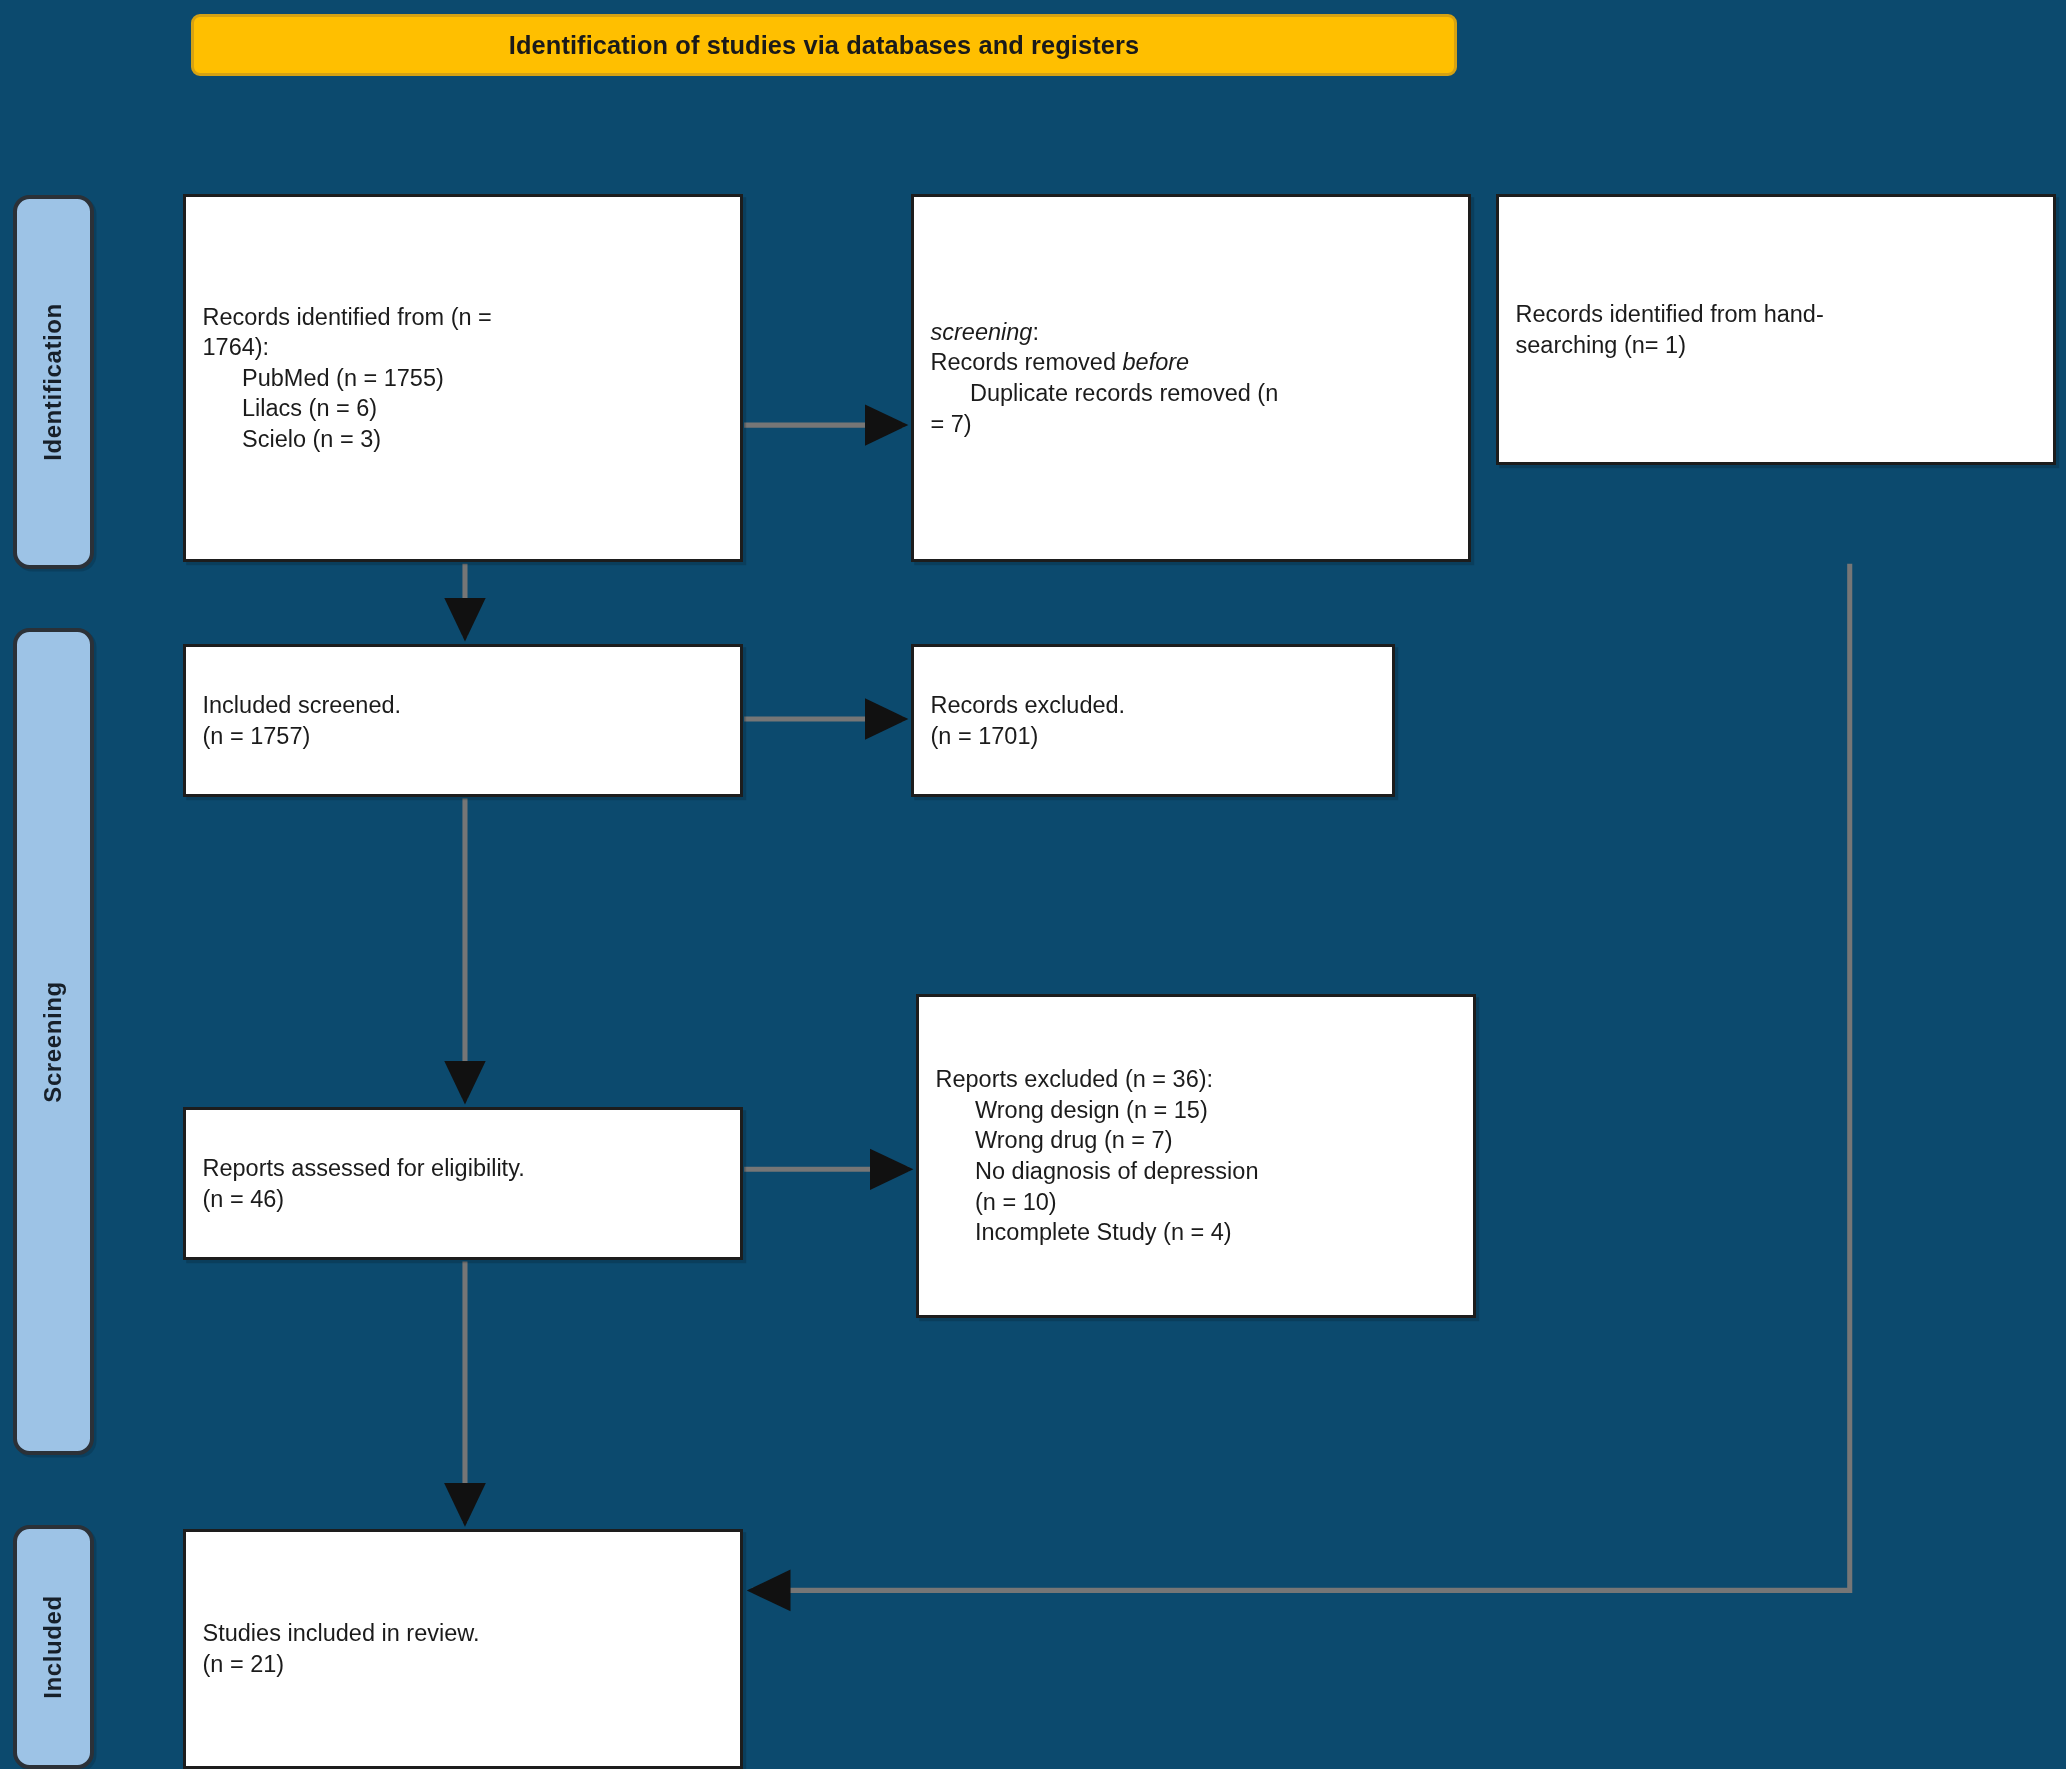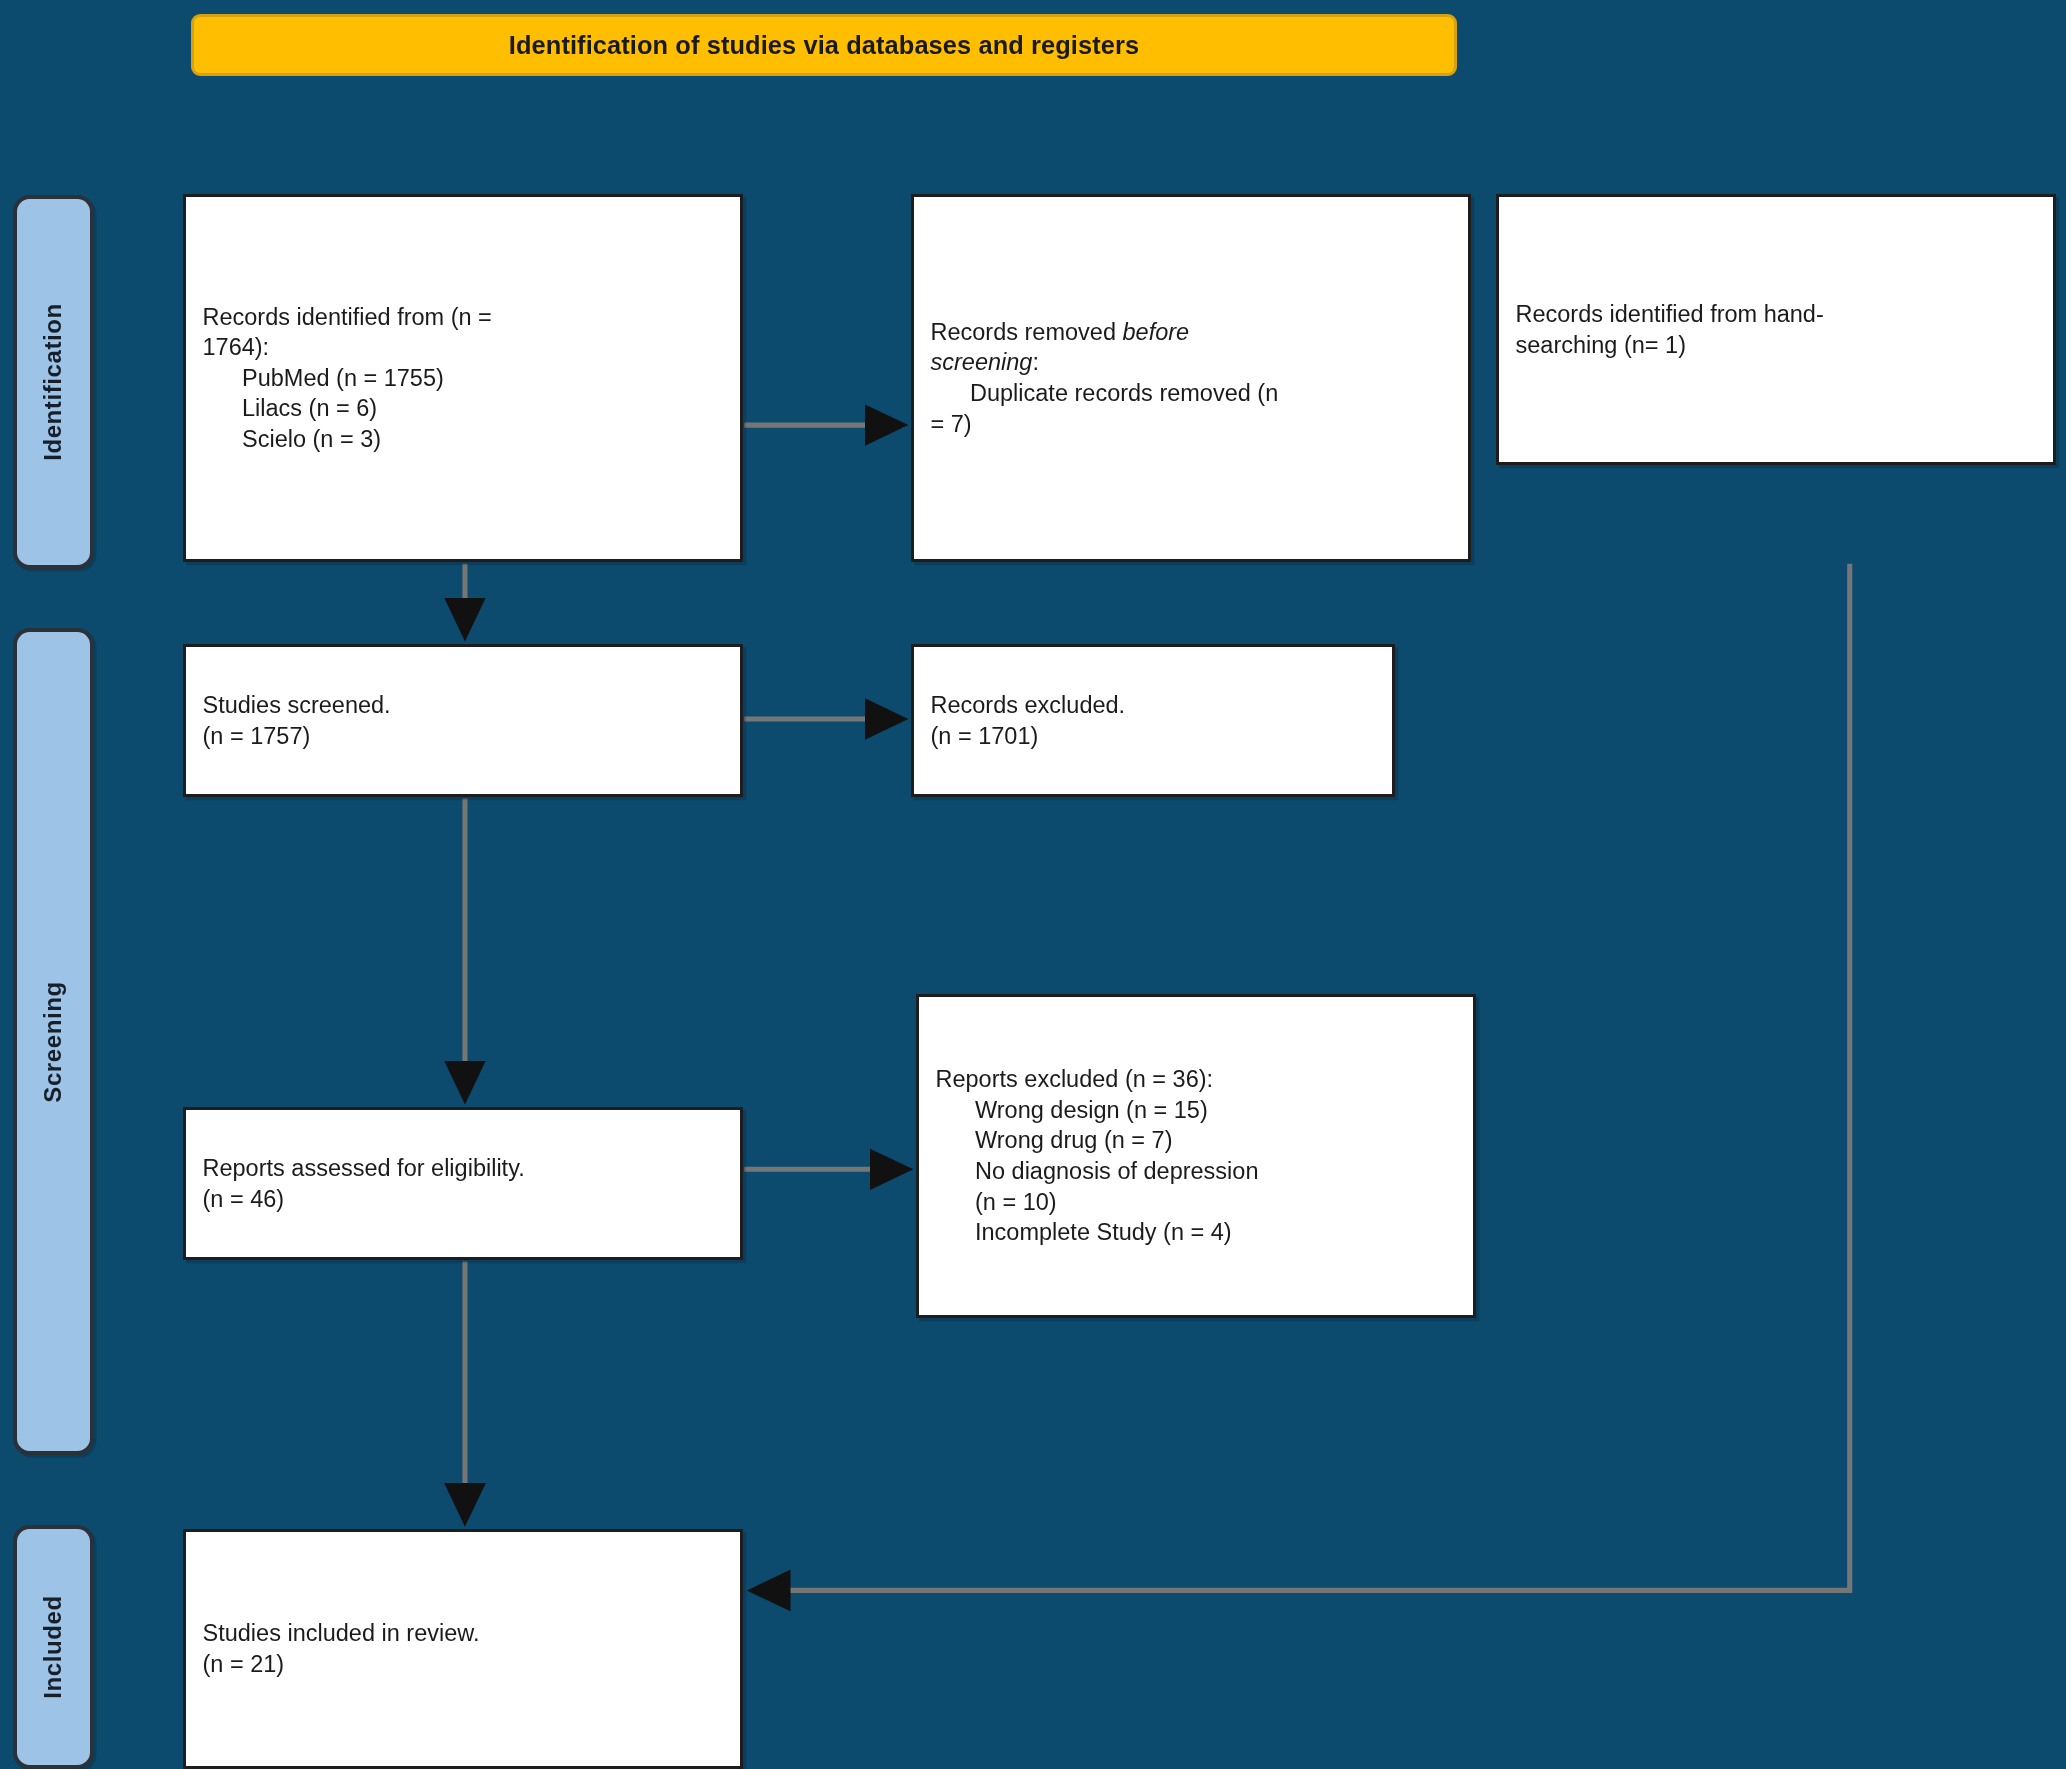--- a/index.html
+++ b/index.html
@@ -154,33 +154,33 @@
 
   <div class="box" id="box-identified">
     <div class="txt">Records identified from (n =</div>
     <div class="txt">1764):</div>
     <div class="txt indent">PubMed (n = 1755)</div>
     <div class="txt indent">Lilacs (n = 6)</div>
     <div class="txt indent">Scielo (n = 3)</div>
   </div>
 
   <div class="box" id="box-removed">
+    <div class="txt italic-line"><i>screening</i><span>:</span></div>
     <div class="txt italic-line"><span>Records removed </span><i>before</i></div>
-    <div class="txt italic-line"><i>screening</i><span>:</span></div>
     <div class="txt indent">Duplicate records removed (n</div>
     <div class="txt">= 7)</div>
   </div>
 
   <div class="box" id="box-handsearch">
     <div class="txt">Records identified from hand-</div>
     <div class="txt">searching (n= 1)</div>
   </div>
 
   <div class="box" id="box-screened">
-    <div class="txt">Studies screened.</div>
+    <div class="txt">Included screened.</div>
     <div class="txt">(n = 1757)</div>
   </div>
 
   <div class="box" id="box-excluded">
     <div class="txt">Records excluded.</div>
     <div class="txt">(n = 1701)</div>
   </div>
 
   <div class="box" id="box-eligibility">
     <div class="txt">Reports assessed for eligibility.</div>

